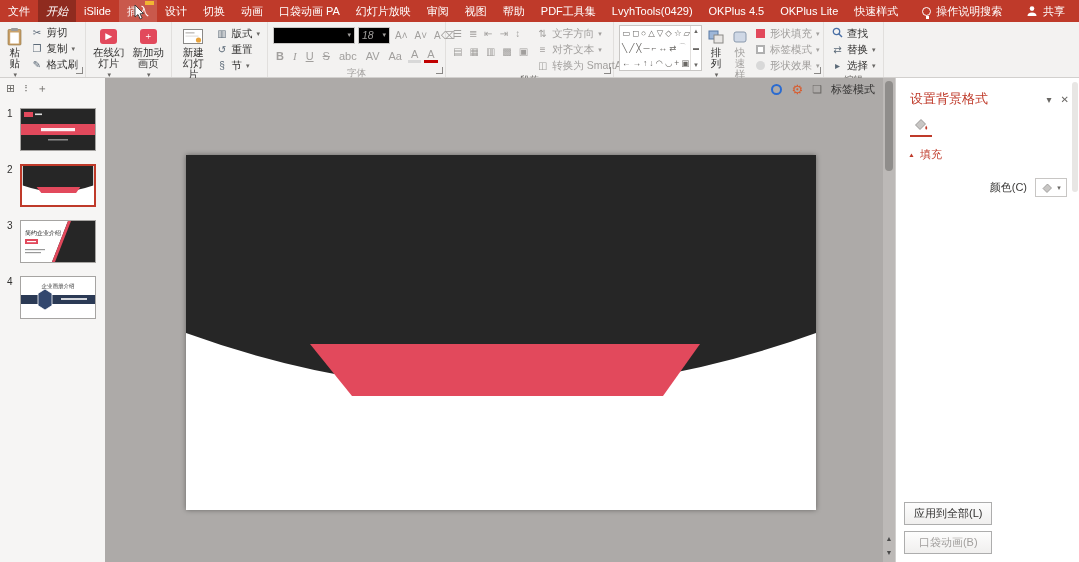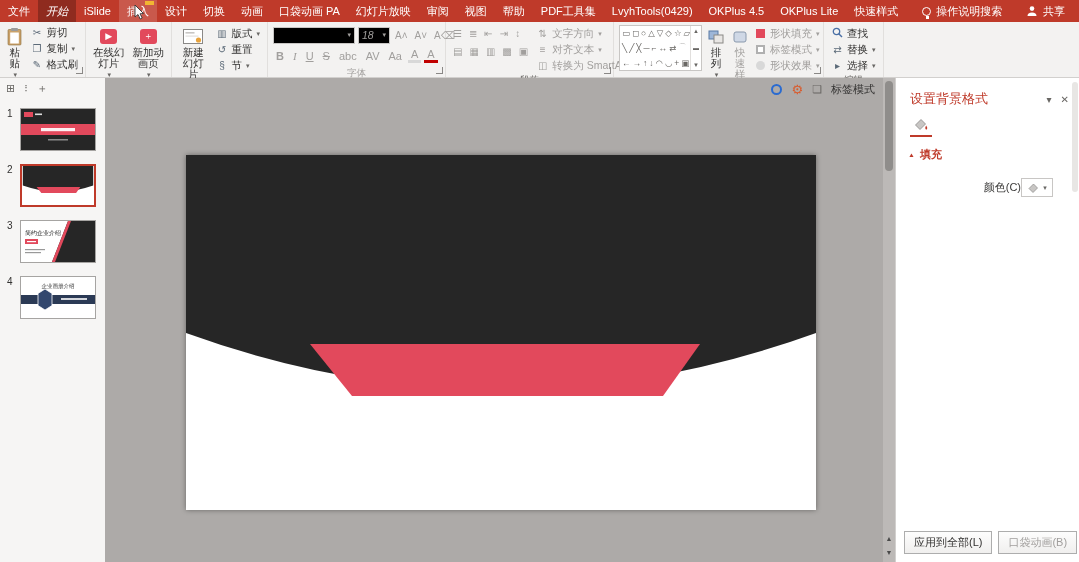--- a/index.html
+++ b/index.html
@@ -68,36 +68,36 @@
   .canvas-sb{position:absolute;right:0;top:0;bottom:0;width:12px;background:#bcb9b7;}
   .canvas-sb .sb-thumb{position:absolute;left:2px;right:2px;top:3px;height:90px;background:#8f8d8b;border-radius:4px;}
   .nav-btns{position:absolute;right:0;bottom:6px;width:12px;display:flex;flex-direction:column;gap:7px;align-items:center;color:#4a4a4a;font-size:7px;}
 
   
   .pane{position:absolute;right:0;top:78px;bottom:0;width:184px;background:#fff;border-left:1px solid var(--border);font-size:11px;color:#3b3a39;}
   .pane-header{display:flex;align-items:center;padding:12px 10px 2px 14px;}
   .pane-title{font-size:13px;color:var(--red);flex:1;white-space:nowrap;}
   .pane-hicon{color:#696764;font-size:10px;margin-left:9px;}
   .fill-cat{margin:6px 0 0 14px;display:inline-block;border-bottom:2px solid var(--red);padding:1px 3px 2px 3px;}
-  .section-head{margin:10px 0 4px 12px;color:var(--red);font-size:11px;font-weight:bold;display:flex;gap:5px;align-items:center;}
+  .section-head{margin:10px 0 4px 12px;color:var(--red);font-size:11px;font-weight:normal;display:flex;gap:5px;align-items:center;}
   .tri{font-size:7px;transform:scaleY(.85);}
   .option{display:flex;align-items:center;gap:6px;margin:6px 0 6px 24px;}
   .radio{width:11px;height:11px;border:1px solid #8a8886;border-radius:50%;position:relative;background:#fff;flex:0 0 auto;}
   .radio.sel::after{content:"";position:absolute;left:2px;top:2px;right:2px;bottom:2px;background:#4a4a4a;border-radius:50%;}
   .checkbox{width:11px;height:11px;border:1px solid #8a8886;background:#fff;flex:0 0 auto;}
-  .pane-row{display:flex;align-items:center;justify-content:flex-end;margin:16px 26px 0 0;}
+  .pane-row{display:flex;align-items:center;justify-content:flex-end;gap:8px;margin:16px 12px 0 0;}
   .color-btn{width:32px;height:19px;border:1px solid #c8c6c4;background:#fff;display:flex;align-items:center;justify-content:center;gap:2px;}
   .slider{width:20px;height:11px;position:relative;}
   .slider::before{content:"";position:absolute;left:0;right:0;top:5px;height:1px;background:#8a8886;}
   .slider .knob{position:absolute;left:0;top:1px;width:4px;height:9px;background:#e8e6e4;border:1px solid #8a8886;}
   .spinbox{width:46px;height:19px;border:1px solid #c8c6c4;display:flex;align-items:stretch;}
   .spin-val{flex:1;display:flex;align-items:center;padding-left:4px;font-size:11px;}
   .spin-arrows{width:13px;border-left:1px solid #e1dfdd;display:flex;flex-direction:column;}
   .spin-arrows span{flex:1;display:flex;align-items:center;justify-content:center;font-size:6px;color:#696764;}
-  .pane-bottom{position:absolute;bottom:8px;left:8px;display:flex;gap:6px;}
+  .pane-bottom{position:absolute;bottom:8px;left:8px;display:flex;gap:6px;flex-direction:column;}
   .pbtn{border:1px solid #adadad;background:linear-gradient(#fdfdfd,#f0efee);font-size:11px;padding:3px 9px;color:var(--ink);white-space:nowrap;}
   .pbtn.disabled{color:var(--dis);}
   .pane-sb{position:absolute;right:1px;top:4px;width:6px;height:110px;background:#e8e6e4;border-radius:3px;}
 </style>
 </head>
 <body>
 
 <div class="app">
 
   <header class="titlebar">

